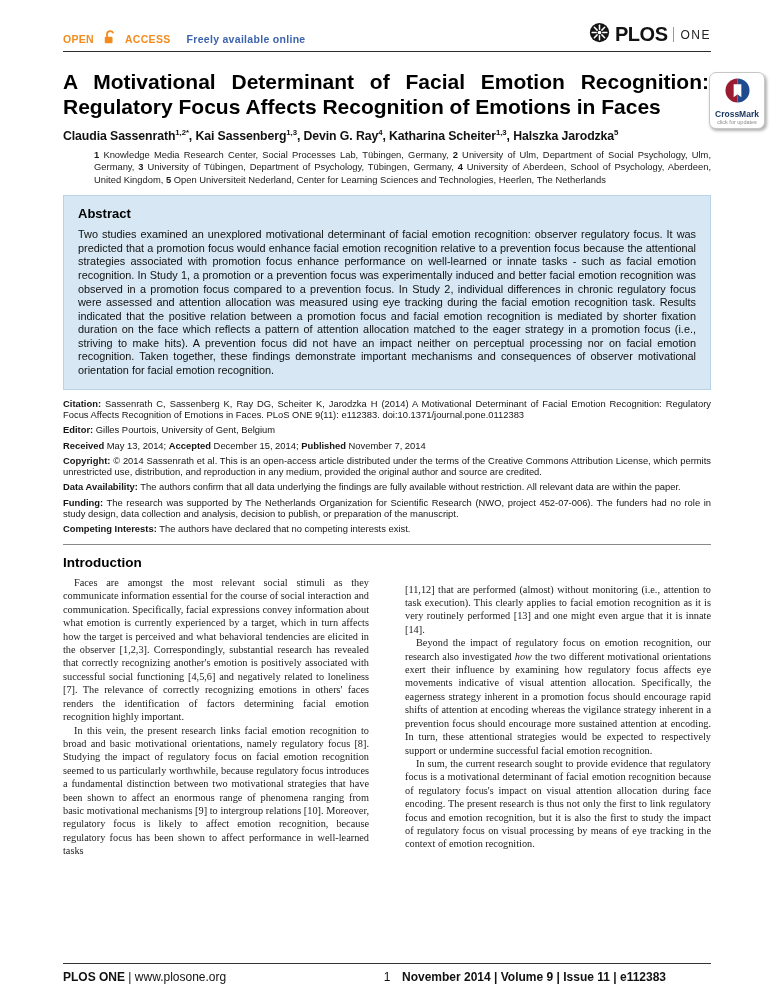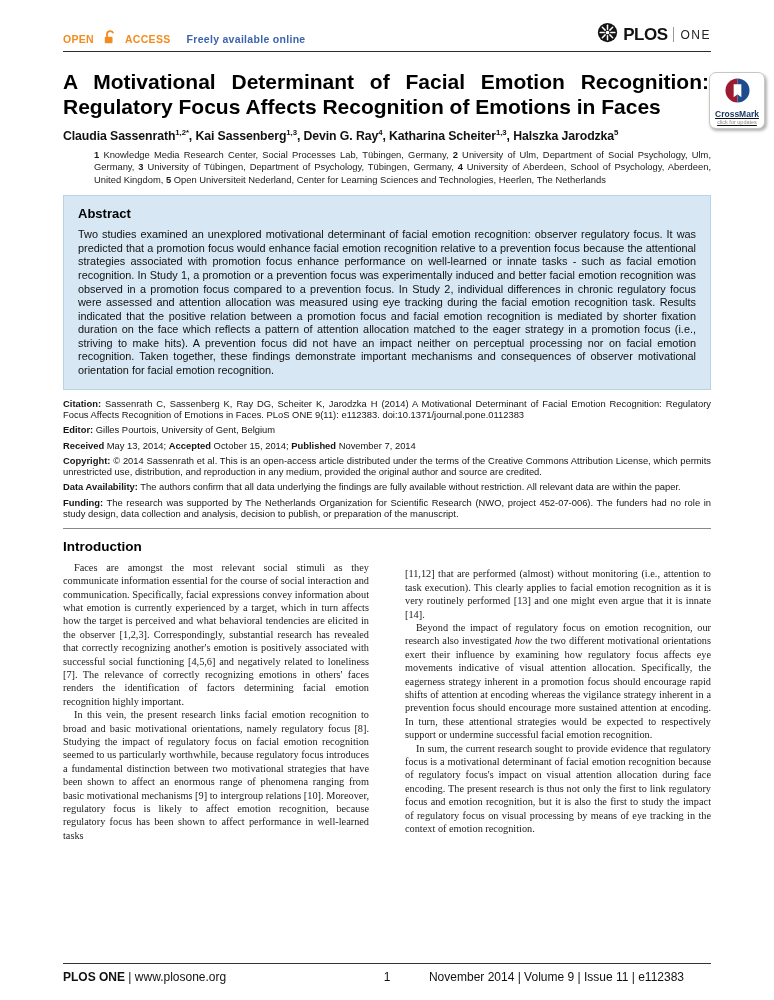--- a/index.html
+++ b/index.html
@@ -9,28 +9,28 @@
     padding:22px 63px 0; overflow:hidden; color:#111;
     font-family:"Liberation Sans", sans-serif;
   }
   
   .topbar { display:flex; justify-content:space-between; align-items:flex-end; }
   .oa { display:flex; align-items:center; gap:9px; font-size:10.5px; font-weight:bold; letter-spacing:.3px; }
   .oa .orange { color:var(--oa-orange,#F28C1E); }
   .oa .blue { color:var(--oa-blue,#3C63AD); margin-left:7px; }
   .plos { display:flex; align-items:center; }
   .plos svg { margin-right:5px; }
-  .plos .plos-word { font-size:17px; font-weight:bold; letter-spacing:-.5px; color:#121212; }
+  .plos .plos-word { font-size:20px; font-weight:bold; letter-spacing:-.5px; color:#121212; }
   .plos .sep { width:1px; height:15px; background:#9a9a9a; margin:0 6px; }
   .plos .one-word { font-size:12px; letter-spacing:1.5px; color:#222; }
   .toprule { border:none; border-top:1.4px solid #2c2c2c; margin-top:4px; }
   
   h1.title { margin-top:17px; width:646px; font-size:21px; line-height:1.21; font-weight:bold; color:#000; text-align:justify; }
   .crossmark { position:absolute; top:72px; right:9px; width:56px; background:#fff; border:1px solid #c7c7c7;
-    border-radius:7px; box-shadow:1.5px 2px 3px rgba(0,0,0,.3); padding:5px 2px 3px; text-align:center; cursor:pointer;text-decoration:underline; }
+    border-radius:7px; box-shadow:1.5px 2px 3px rgba(0,0,0,.3); padding:5px 2px 3px; text-align:center; cursor:pointer; }
   .crossmark .cm-name { font-size:8.5px; font-weight:bold; color:#17345f; margin-top:2px; }
   .crossmark .cm-tag { font-size:5.5px; color:#8a8a8a; }
   
   .authors { margin-top:8px; font-size:12.3px; font-weight:bold; letter-spacing:-.1px; white-space:nowrap; }
   .authors sup { font-size:7.8px; }
   .affiliations { margin-top:6px; font-size:9.4px; line-height:1.32; text-align:justify; color:#1a1a1a;margin-left:31px; }
   .affiliations b { font-weight:bold; }
   
   .abstract { margin-top:9px; background:var(--abstract-bg,#D7E8F4); border:1px solid var(--abstract-border,#b9d3e6); padding:10px 14px 11px; }
   .abstract h2 { font-size:13px; font-weight:bold; color:#000; margin-bottom:7px; }
@@ -46,21 +46,21 @@
   .col h3 { font-family:"Liberation Sans", sans-serif; font-size:13.5px; font-weight:bold; color:#000; margin-bottom:7px; }
   .col p.indent { text-indent:11px; }
   .col .em { font-style:italic; }
   .col-right { padding-top:27px; }
   
   .footer { position:absolute; left:63px; right:63px; bottom:16px; background:#fff; }
   .footer .rule { border:none; border-top:1.2px solid #333; margin-bottom:6px; }
   .footer .row { display:flex; align-items:baseline; font-size:12px; color:#111; }
   .footer .f-left { flex:1; text-align:left; }
   .footer .f-center { width:30px; text-align:center; }
-  .footer .f-right { flex:1; text-align:center; }
+  .footer .f-right { flex:1; text-align:left;font-weight:bold; }
 </style>
 </head>
 <body>
 
 <div class="page">
 
   <div class="topbar">
     <div class="oa">
       <span class="orange">OPEN</span>
       <span>
@@ -116,24 +116,25 @@
   <p class="affiliations"><b>1</b><span> Knowledge Media Research Center, Social Processes Lab, Tübingen, Germany, </span><b>2</b><span> University of Ulm, Department of Social Psychology, Ulm, Germany, </span><b>3</b><span> University of Tübingen, Department of Psychology, Tübingen, Germany, </span><b>4</b><span> University of Aberdeen, School of Psychology, Aberdeen, United Kingdom, </span><b>5</b><span> Open Universiteit Nederland, Center for Learning Sciences and Technologies, Heerlen, The Netherlands</span></p>
 
   <div class="abstract">
     <h2>Abstract</h2>
     <p>Two studies examined an unexplored motivational determinant of facial emotion recognition: observer regulatory focus. It was predicted that a promotion focus would enhance facial emotion recognition relative to a prevention focus because the attentional strategies associated with promotion focus enhance performance on well-learned or innate tasks - such as facial emotion recognition. In Study 1, a promotion or a prevention focus was experimentally induced and better facial emotion recognition was observed in a promotion focus compared to a prevention focus. In Study 2, individual differences in chronic regulatory focus were assessed and attention allocation was measured using eye tracking during the facial emotion recognition task. Results indicated that the positive relation between a promotion focus and facial emotion recognition is mediated by shorter fixation duration on the face which reflects a pattern of attention allocation matched to the eager strategy in a promotion focus (i.e., striving to make hits). A prevention focus did not have an impact neither on perceptual processing nor on facial emotion recognition. Taken together, these findings demonstrate important mechanisms and consequences of observer motivational orientation for facial emotion recognition.</p>
   </div>
 
   <div class="meta">
     <p><b class="lbl">Citation:</b> <span>Sassenrath C, Sassenberg K, Ray DG, Scheiter K, Jarodzka H (2014) A Motivational Determinant of Facial Emotion Recognition: Regulatory Focus Affects Recognition of Emotions in Faces. PLoS ONE 9(11): e112383. doi:10.1371/journal.pone.0112383</span></p>
     <p><b class="lbl">Editor:</b> <span>Gilles Pourtois, University of Gent, Belgium</span></p>
-    <p><b class="lbl">Received</b><span> May 13, 2014; </span><b class="lbl">Accepted</b><span> October 15, 2014; </span><b class="lbl">Published</b><span> November 7, 2014</span></p>
+    <p><b class="lbl">Received</b><span> May 13, 2014; </span><b class="lbl">Accepted</b><span> December 15, 2014; </span><b class="lbl">Published</b><span> November 7, 2014</span></p>
     <p><b class="lbl">Copyright:</b> <span>© 2014 Sassenrath et al. This is an open-access article distributed under the terms of the Creative Commons Attribution License, which permits unrestricted use, distribution, and reproduction in any medium, provided the original author and source are credited.</span></p>
     <p><b class="lbl">Data Availability:</b> <span>The authors confirm that all data underlying the findings are fully available without restriction. All relevant data are within the paper.</span></p>
     <p><b class="lbl">Funding:</b> <span>The research was supported by The Netherlands Organization for Scientific Research (NWO, project 452-07-006). The funders had no role in study design, data collection and analysis, decision to publish, or preparation of the manuscript.</span></p>
+    <p><b class="lbl">Competing Interests:</b> <span>The authors have declared that no competing interests exist.</span></p>
   </div>
 
   <hr class="divider">
 
   <div class="columns">
     <div class="col col-left">
       <h3>Introduction</h3>
       <p class="indent">Faces are amongst the most relevant social stimuli as they communicate information essential for the course of social interaction and communication. Specifically, facial expressions convey information about what emotion is currently experienced by a target, which in turn affects how the target is perceived and what behavioral tendencies are elicited in the observer [1,2,3]. Correspondingly, substantial research has revealed that correctly recognizing another's emotion is positively associated with successful social functioning [4,5,6] and negatively related to loneliness [7]. The relevance of correctly recognizing emotions in others' faces renders the identification of factors determining facial emotion recognition highly important.</p>
       <p class="indent">In this vein, the present research links facial emotion recognition to broad and basic motivational orientations, namely regulatory focus [8]. Studying the impact of regulatory focus on facial emotion recognition seemed to us particularly worthwhile, because regulatory focus introduces a fundamental distinction between two motivational strategies that have been shown to affect an enormous range of phenomena ranging from basic motivational mechanisms [9] to intergroup relations [10]. Moreover, regulatory focus is likely to affect emotion recognition, because regulatory focus has been shown to affect performance in well-learned tasks</p>
     </div>

